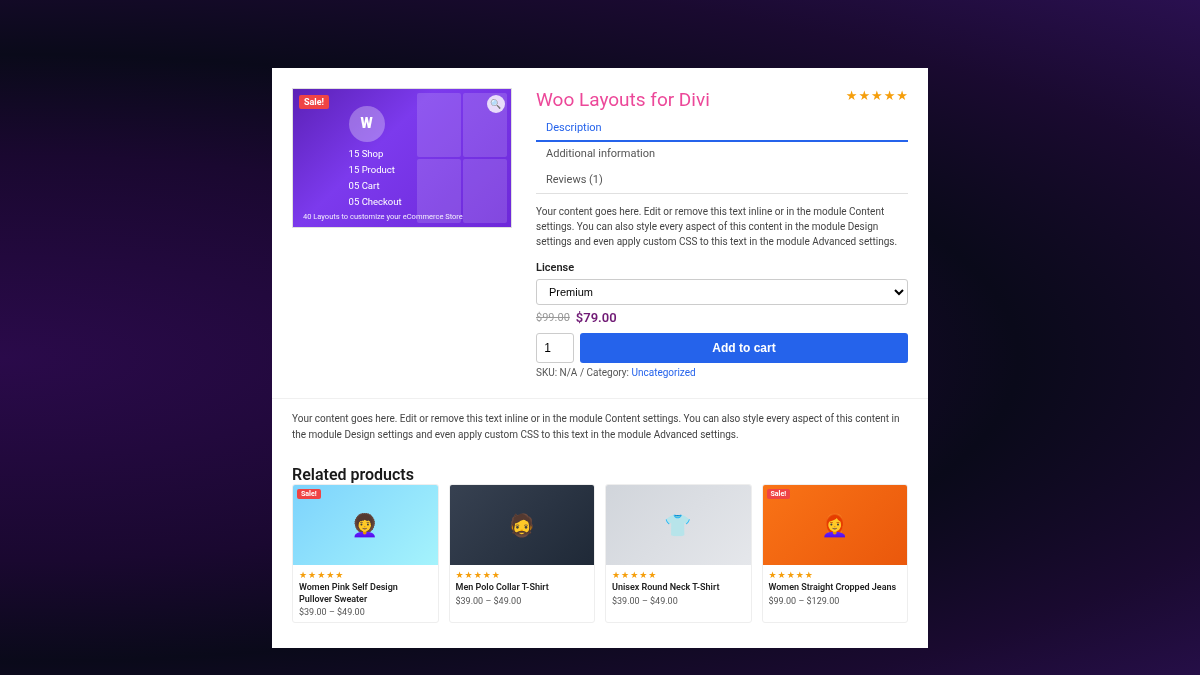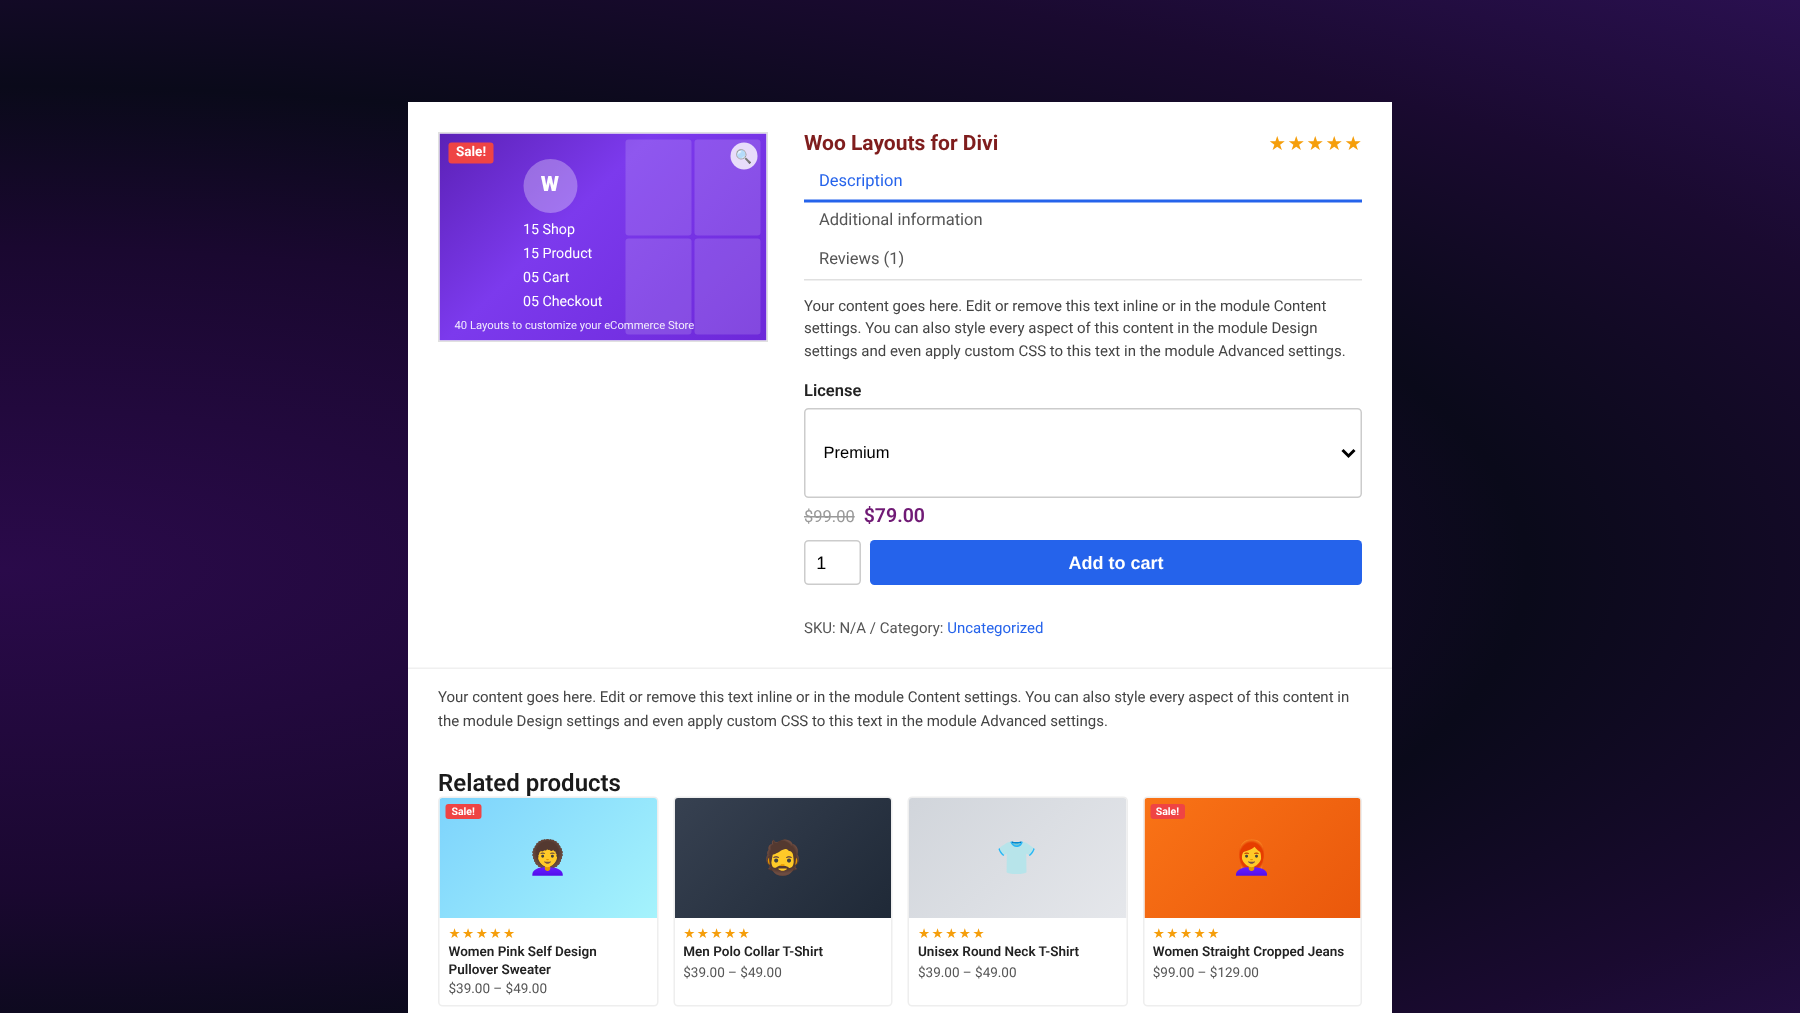--- a/index.html
+++ b/index.html
@@ -99,23 +99,23 @@
       position: absolute;
       bottom: 6px;
       left: 10px;
       color: rgba(255,255,255,0.9);
       font-size: 7.5px;
     }
     .product-detail-col {
       flex: 1;
     }
     .product-title {
-      font-size: 14px;
-      font-weight: 700;
-      color: #7f1d1d;
+      font-size: 19px;
+      font-weight: 400;
+      color: #ec4899;
       margin-bottom: 4px;
     }
     .star-rating {
       display: inline-flex;
       gap: 1px;
       margin-bottom: 4px;
     }
     .star { color: #f59e0b; font-size: 13px; }
     .price-range {
       font-size: 12px;
@@ -148,21 +148,21 @@
       margin-bottom: 12px;
     }
     .license-label {
       font-size: 11px;
       font-weight: 600;
       color: #222;
       margin-bottom: 5px;
     }
     .license-select {
       width: 100%;
-      padding: 22px 8px;
+      padding: 5px 8px;
       font-size: 11px;
       border: 1px solid #ccc;
       border-radius: 3px;
       background: #fff;
       cursor: pointer;
       appearance: auto;
       margin-bottom: 5px;
     }
     .clear-link {
       color: #ef4444;
@@ -185,21 +185,21 @@
     }
     .new-price {
       font-size: 13px;
       font-weight: 600;
       color: #701a75;
     }
     .cart-row {
       display: flex;
       gap: 6px;
       align-items: center;
-      margin-bottom: 24px;
+      margin-bottom: 4px;
     }
     .qty-input {
       width: 38px;
       height: 30px;
       border: 1px solid #ccc;
       border-radius: 3px;
       text-align: center;
       font-size: 12px;
     }
     .add-to-cart-btn {

